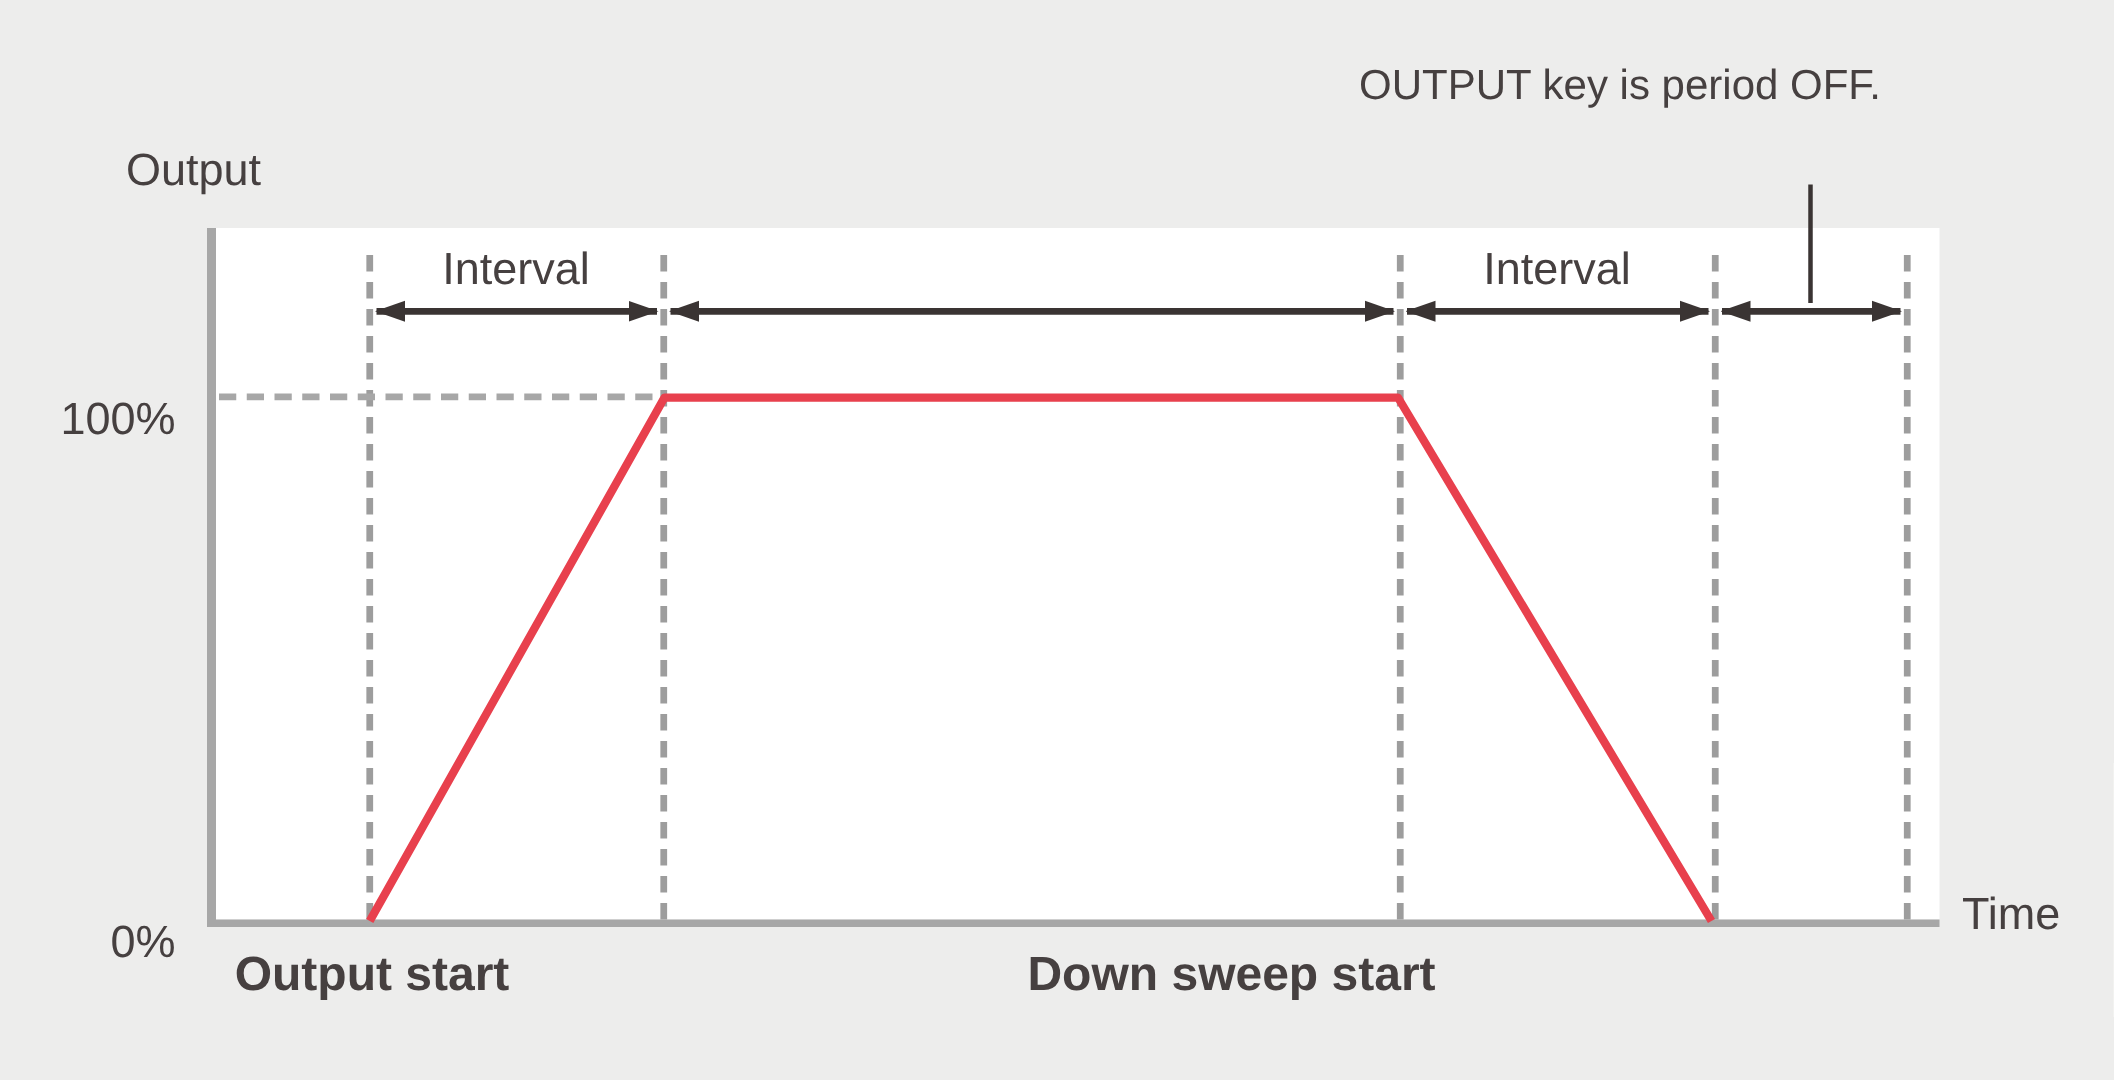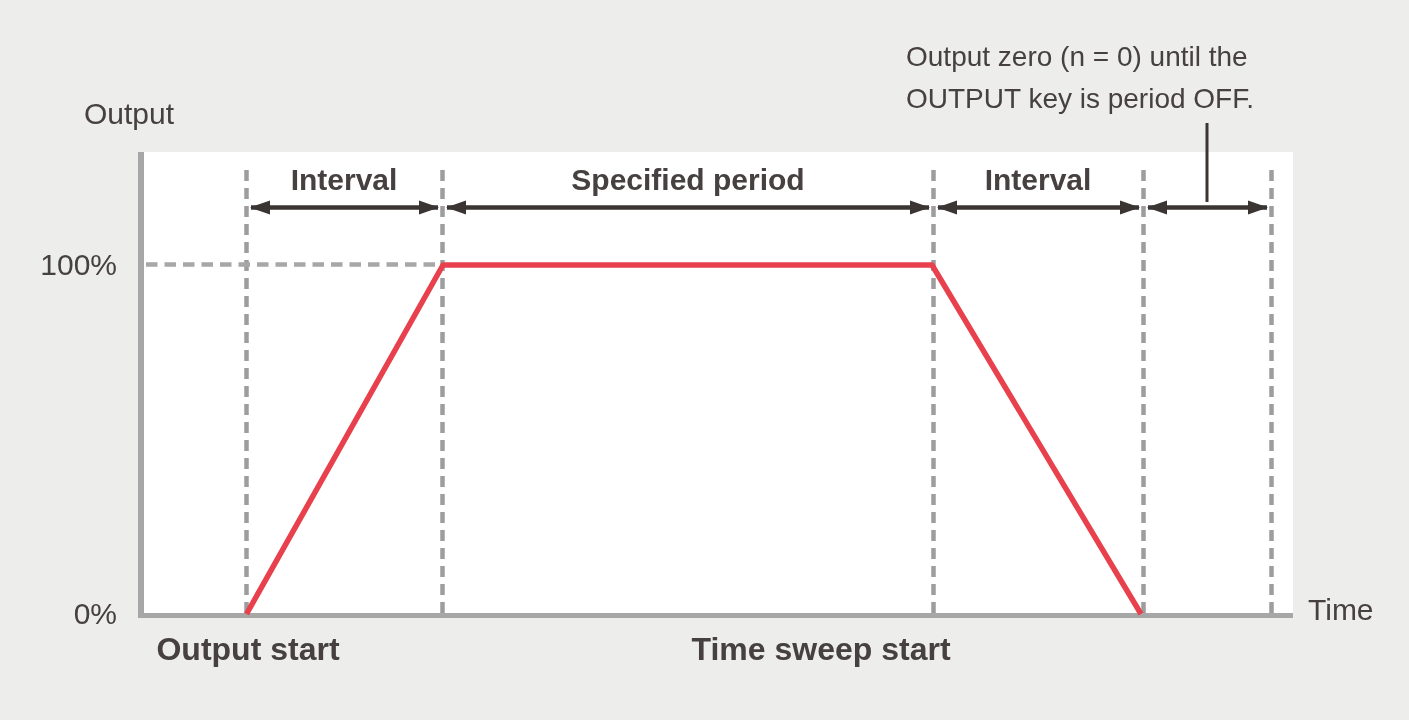--- a/index.html
+++ b/index.html
@@ -32,29 +32,30 @@
   .arrow{stroke:var(--arrow);stroke-width:4.5;fill:none;}
   .arrow-head{fill:var(--arrow);}
   .pointer{stroke:var(--arrow);stroke-width:3;fill:none;}
   .lbl{
     position:absolute;
     color:var(--text);
     font-size:30px;
     line-height:1.1;
     white-space:nowrap;
   }
-  .lbl.centered{transform:translateX(-50%);font-weight:bold;}
+  .lbl.centered{transform:translateX(-50%);}
   .lbl.bold{font-weight:700;font-size:32px;text-align:right;}
   .ytick{
     position:absolute;
     left:14px;width:103px;
     text-align:right;
     color:var(--text);
     font-size:30px;
     white-space:nowrap;
+    margin-top:15px;
   }
   .annotation{
     position:absolute;
     left:906px;top:36px;
     color:var(--text);
     font-size:28px;
     line-height:42px;
     white-space:nowrap;
   }
 </style>
@@ -96,24 +97,22 @@
     <line class="pointer" x1="1207" y1="123" x2="1207" y2="202"></line>
   </svg>
 
   <div class="lbl" style="left:84px;top:97px;text-align:center;">Output</div>
   <div class="lbl" style="left:1308px;top:593px;">Time</div>
 
   <div class="ytick" style="top:248px;">100%</div>
   <div class="ytick" style="top:597px;">0%</div>
 
   <div class="lbl centered" style="left:344px;top:163px;">Interval</div>
-  <div class="lbl centered" style="left:688px;top:163px;">Specified period</div>
   <div class="lbl centered" style="left:1038px;top:163px;">Interval</div>
 
   <div class="lbl bold centered" style="left:248px;top:632px;">Output start</div>
-  <div class="lbl bold centered" style="left:821px;top:632px;">Time sweep start</div>
+  <div class="lbl bold centered" style="left:821px;top:632px;">Down sweep start</div>
 
   <div class="annotation">
-    <div>Output zero (n = 0) until the</div>
     <div>OUTPUT key is period OFF.</div>
   </div>
 
 </div>
 
 </body></html>

